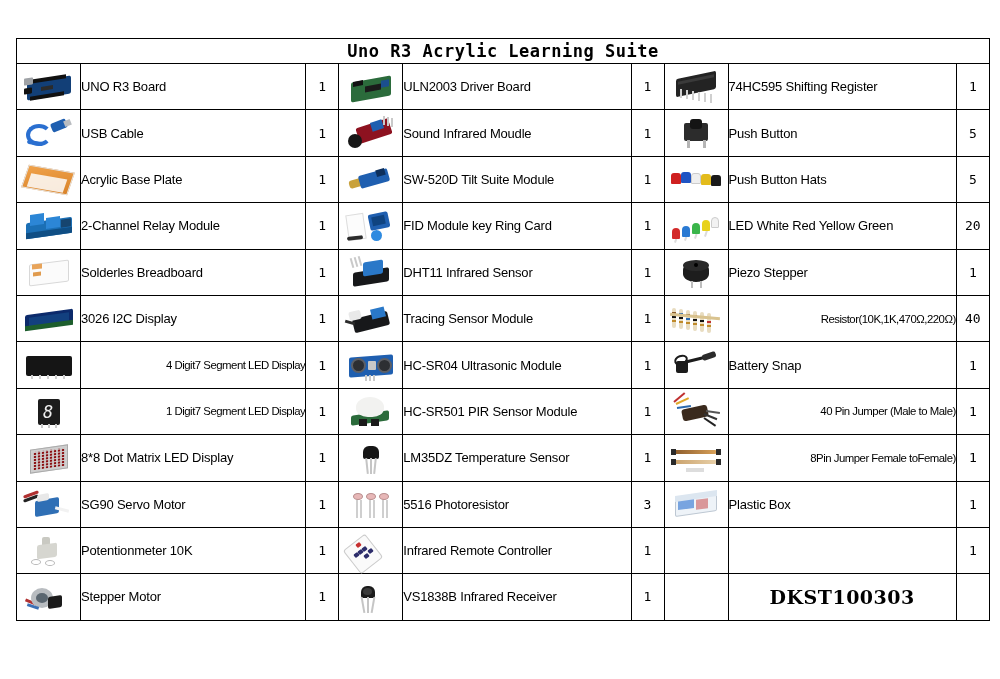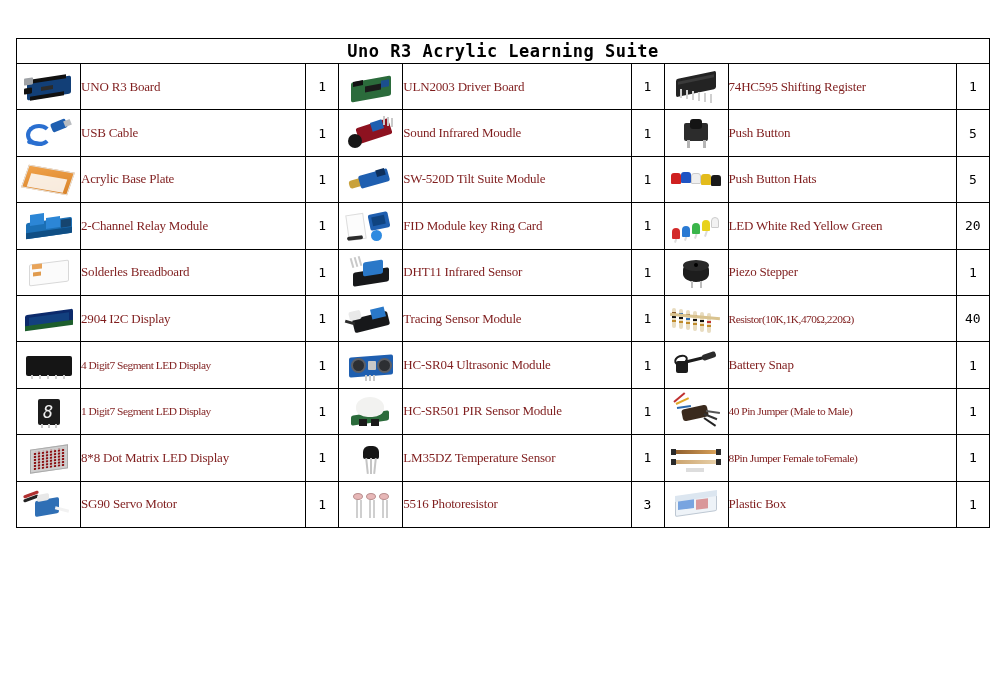--- a/index.html
+++ b/index.html
@@ -50,35 +50,35 @@
   
   tr.datarow{height:46.4px;}
   td.pic{
     width:64px;
     text-align:center;
     padding:1px 0;
     line-height:0;
   }
   td.proj{
     padding-left:5px;
-    font-family:Liberation Serif, serif;
+    font-family:Liberation Sans, sans-serif;
     font-size:13px;
-    color:#7f1d1d;
+    color:#000000;
     white-space:nowrap;
     overflow:hidden;
     letter-spacing:-0.2px;
   }
   td.psc{
     width:33px;
     text-align:center;
     font-family:"DejaVu Sans Mono","Liberation Mono",monospace;
     font-size:13px;
     color:#000;
   }
-  td.proj.tight{font-size:11.4px;letter-spacing:-0.5px;}
+  td.proj.tight{font-size:11.4px;letter-spacing:-0.5px;text-align:right;}
   td.code{
     text-align:center;
     font-family:"DejaVu Serif","Liberation Serif",serif;
     font-weight:bold;
     font-size:19px;
     letter-spacing:.5px;
     color:#000;
   }
 
   
@@ -381,21 +381,21 @@
       <td class="pic"><span class="ico">
         <i class="bz"></i><i class="bz-t"></i><i class="bz-h"></i>
         <i class="bz-p" style="left:23px;"></i><i class="bz-p" style="left:32px;"></i></span></td>
       <td class="proj">Piezo Stepper</td>
       <td class="psc">1</td>
     </tr>
 
     <tr class="datarow">
       <td class="pic"><span class="ico">
         <i class="lcd-b"></i><i class="lcd-s"></i><i class="lcd-g"></i></span></td>
-      <td class="proj">2904 I2C Display</td>
+      <td class="proj">3026 I2C Display</td>
       <td class="psc">1</td>
       <td class="pic"><span class="ico">
         <i class="tr-b"></i><i class="tr-blue"></i><i class="tr-w"></i>
         <i style="left:2px;top:22px;width:10px;height:3px;background:#2b2b2b;transform:rotate(16deg);"></i></span></td>
       <td class="proj">Tracing Sensor Module</td>
       <td class="psc">1</td>
       <td class="pic"><span class="ico">
         <i class="res" style="left:4px;top:9px;">
                 <b style="top:4px;background:#8a5a2a;"></b>
                 <b style="top:8px;background:#111;"></b>
@@ -511,17 +511,53 @@
         <i class="ph-l" style="left:39px;"></i><i class="ph-l" style="left:43px;"></i></span></td>
       <td class="proj">5516 Photoresistor</td>
       <td class="psc">3</td>
       <td class="pic"><span class="ico">
         <i class="pbx"></i><i class="pbx2"></i><i class="pbx3"></i>
         <i style="left:7px;top:9px;width:42px;height:6px;background:#dce6f0;transform:skewY(-8deg);"></i></span></td>
       <td class="proj">Plastic Box</td>
       <td class="psc">1</td>
     </tr>
 
-
+    <tr class="datarow">
+      <td class="pic"><span class="ico">
+        <i class="pot-k"></i><i class="pot-b"></i><i class="pot-r"></i><i class="pot-r2"></i></span></td>
+      <td class="proj">Potentionmeter 10K</td>
+      <td class="psc">1</td>
+      <td class="pic"><span class="ico">
+        <i class="ir-b"></i>
+        <i class="ir-k ir-top" style="left:13px;top:12px;transform:rotate(-38deg);"></i>
+        <i class="ir-k" style="left:19px;top:16px;transform:rotate(-38deg);"></i>
+        <i class="ir-k" style="left:15px;top:19px;transform:rotate(-38deg);"></i>
+        <i class="ir-k" style="left:21px;top:23px;transform:rotate(-38deg);"></i>
+        <i class="ir-k" style="left:11px;top:22px;transform:rotate(-38deg);"></i>
+        <i class="ir-k" style="left:25px;top:18px;transform:rotate(-38deg);"></i></span></td>
+      <td class="proj">Infrared Remote Controller</td>
+      <td class="psc">1</td>
+      <td class="pic"></td>
+      <td class="proj"></td>
+      <td class="psc">1</td>
+    </tr>
+
+    <tr class="datarow">
+      <td class="pic"><span class="ico">
+        <i class="st-w"></i><i class="st-c"></i><i class="st-c2"></i><i class="st-blk"></i>
+        <i style="left:6px;top:28px;width:12px;height:3px;background:#3a6fb5;transform:rotate(18deg);"></i></span></td>
+      <td class="proj">Stepper Motor</td>
+      <td class="psc">1</td>
+      <td class="pic"><span class="ico">
+        <i class="vs-b"></i><i class="vs-l"></i>
+        <i class="vs-p" style="left:19px;transform:rotate(-10deg);"></i>
+        <i class="vs-p" style="left:24px;"></i>
+        <i class="vs-p" style="left:29px;transform:rotate(10deg);"></i></span></td>
+      <td class="proj">VS1838B Infrared Receiver</td>
+      <td class="psc">1</td>
+      <td class="pic"></td>
+      <td class="code">DKST100303</td>
+      <td class="psc"></td>
+    </tr>
 
   </tbody>
     </table>
 </div>
 
 </body></html>

